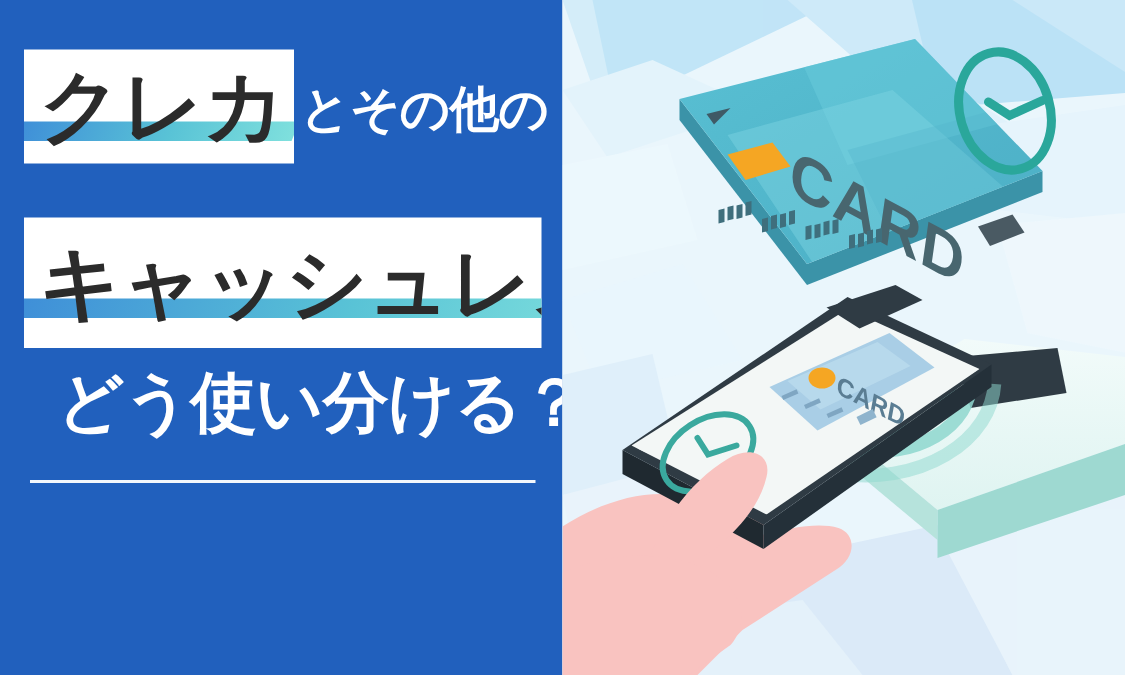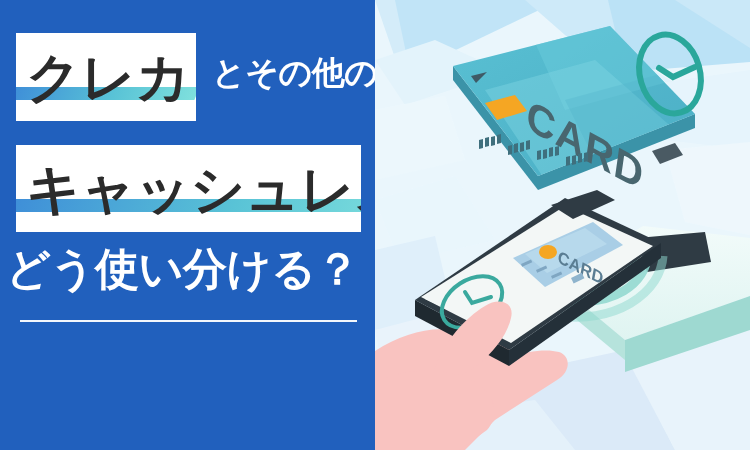--- a/index.html
+++ b/index.html
@@ -14,47 +14,47 @@
   #left-panel {
     position:absolute; left:0; top:0; width:375px; height:450px;
     background:#2160bd; overflow:hidden;
   }
 
   .hl-box {
     position:absolute; background:#ffffff;
     display:flex; align-items:center; justify-content:flex-start;
     overflow:hidden;
   }
-  #box-kureka { left:16px; top:33px; width:180px; height:88px; }
+  #box-kureka { left:16px; top:33px; width:180px; height:76px; }
   #box-cashless { left:16px; top:145px; width:345px; height:87px; }
 
   .hl-inner { position:relative; display:inline-block; }
   .hl-underline {
     position:absolute; left:-3px; right:-7px; bottom:4px; height:13px;
     background:linear-gradient(90deg,#3f8fd8 0%,#59c3d6 55%,#7fe0dd 100%);
     transform:skewX(-22deg);
     z-index:0;
   }
   .hl-text {
     position:relative; z-index:1;
     color:#2b2b2b; font-weight:bold; line-height:1;
     letter-spacing:-0.5px;
     white-space:nowrap;
   }
   #kureka-text { font-size:54px; padding-left:10px; }
   #cashless-text { font-size:54px; padding-left:10px; }
 
   #sub-tail {
-    position:absolute; left:212px; top:56px;
+    position:absolute; left:200px; top:56px;
     color:#ffffff; font-size:33px; font-weight:bold; line-height:1;
     white-space:nowrap; letter-spacing:-0.5px;
   }
 
   #line3 {
-    position:absolute; left:6px; top:247px;
+    position:absolute; left:38px; top:247px;
     color:#ffffff; font-size:44px; font-weight:bold; line-height:1;
     white-space:nowrap; letter-spacing:-0.5px;
   }
 
   #divider {
     position:absolute; left:20px; top:320px; width:337px; height:2px;
     background:#ffffff; opacity:.95;
   }
 
   #stat-block {

